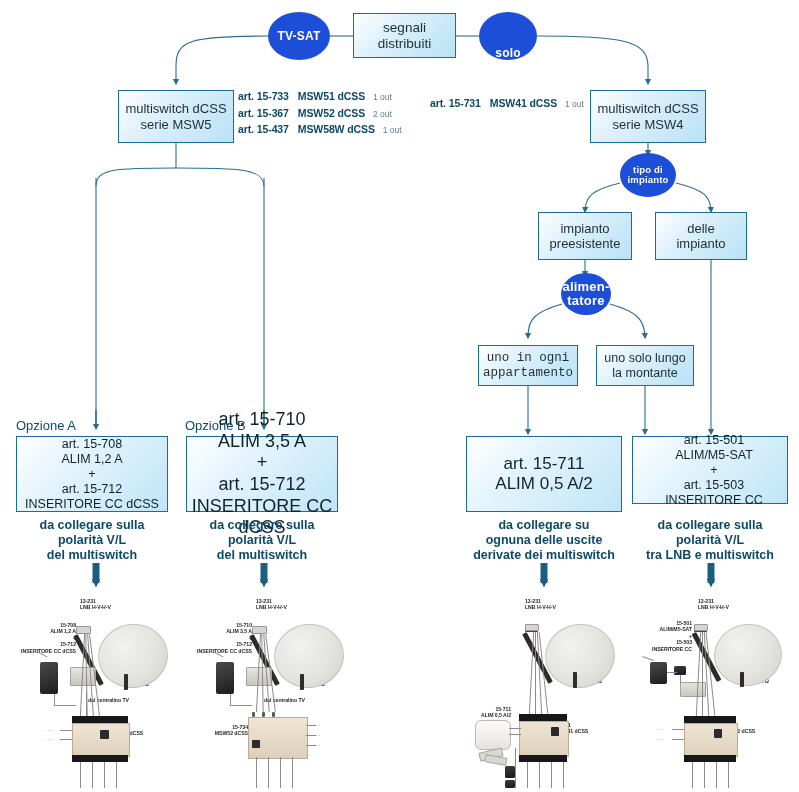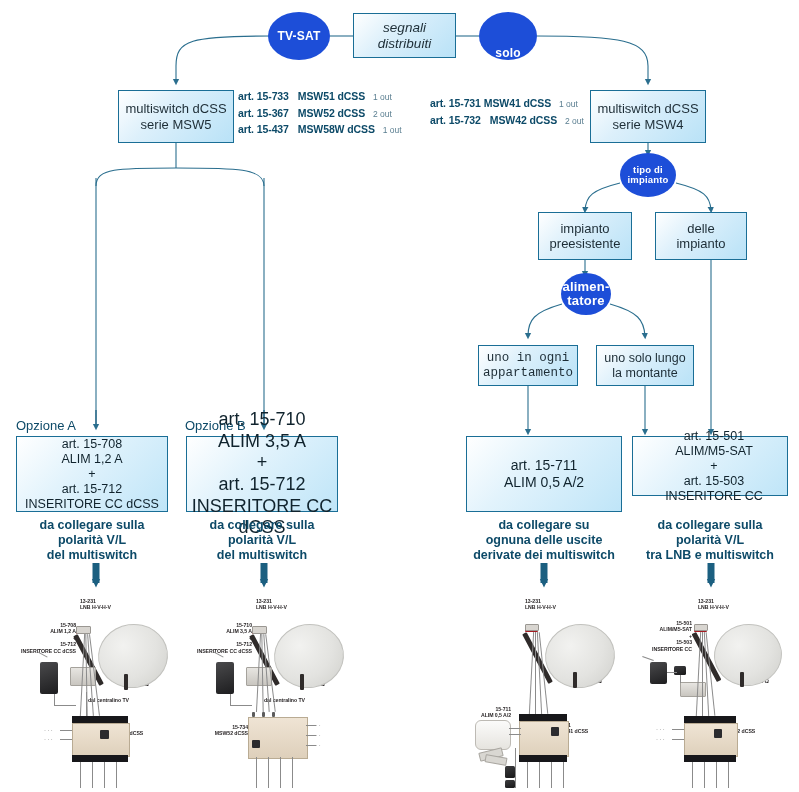--- a/index.html
+++ b/index.html
@@ -119,21 +119,21 @@
       <path d="M544,563 L544,583" marker-end="url(#arb)"></path>
       <path d="M711,563 L711,583" marker-end="url(#arb)"></path>
     </g>
   </svg>
 
   <div class="node circle" style="left:268px;top:12px;width:62px;height:48px;font-size:12px;">
     <span style="white-space:pre-line;">TV-SAT</span>
   </div>
 
   <div class="node box" style="left:353px;top:13px;width:103px;height:45px;font-size:13.5px;">
-    <span style="white-space:pre-line;font-style:italic;">segnali
+    <span style="white-space:pre-line;">segnali
 distribuiti</span>
   </div>
 
   <div class="node circle" style="left:479px;top:12px;width:58px;height:48px;font-size:12px;">
     <span style="white-space:pre-line;margin-top:48px;">solo
 SAT</span>
   </div>
 
   <div class="node box" style="left:118px;top:90px;width:116px;height:53px;font-size:13px;">
     <span style="white-space:pre-line;">multiswitch dCSS
@@ -154,27 +154,22 @@
     <span class="artrow">
       <span class="code">art. 15-437</span>
       <span class="code" style="margin-left:6px;">MSW58W dCSS</span>
       <span class="out" style="margin-left:5px;">1 out</span>
     </span>
   </div>
 
   <div class="artlist" style="left:430px;top:96px;">
     <span class="artrow">
       <span class="code">art. 15-731</span>
-      <span class="code" style="">MSW41 dCSS</span>
+      <span class="code" style="margin-left:6px;">MSW41 dCSS</span>
       <span class="out" style="margin-left:5px;">1 out</span>
-    </span>
-    <span class="artrow">
-      <span class="code">art. 15-732</span>
-      <span class="code" style="margin-left:6px;">MSW42 dCSS</span>
-      <span class="out" style="margin-left:5px;">2 out</span>
     </span>
   </div>
 
   <div class="node box" style="left:590px;top:90px;width:116px;height:53px;font-size:13px;">
     <span style="white-space:pre-line;">multiswitch dCSS
 serie MSW4</span>
   </div>
 
   <div class="node circle" style="left:620px;top:153px;width:56px;height:44px;font-size:9.5px;">
     <span style="white-space:pre-line;">tipo di
@@ -222,26 +217,26 @@
   </div>
 
   <div class="node bigbox" style="left:186px;top:436px;width:152px;height:76px;font-size:18px;">
     <span style="white-space:pre-line;">art. 15-710
 ALIM 3,5 A
 +
 art. 15-712
 INSERITORE CC dCSS</span>
   </div>
 
-  <div class="node bigbox" style="left:466px;top:436px;width:156px;height:76px;font-size:14px;">
+  <div class="node bigbox" style="left:466px;top:436px;width:156px;height:76px;font-size:17px;">
     <span style="white-space:pre-line;">art. 15-711
 ALIM 0,5 A/2</span>
   </div>
 
-  <div class="node bigbox" style="left:632px;top:436px;width:156px;height:60px;font-size:12.5px;padding-left:8px;">
+  <div class="node bigbox" style="left:632px;top:436px;width:156px;height:68px;font-size:12.5px;padding-left:8px;">
     <span style="white-space:pre-line;">art. 15-501
 ALIM/M5-SAT
 +
 art. 15-503
 INSERITORE CC</span>
   </div>
 
   <div class="caption" style="left:16px;top:518px;width:152px;">
     <span style="white-space:pre-line;">da collegare sulla
 polarità V/L

